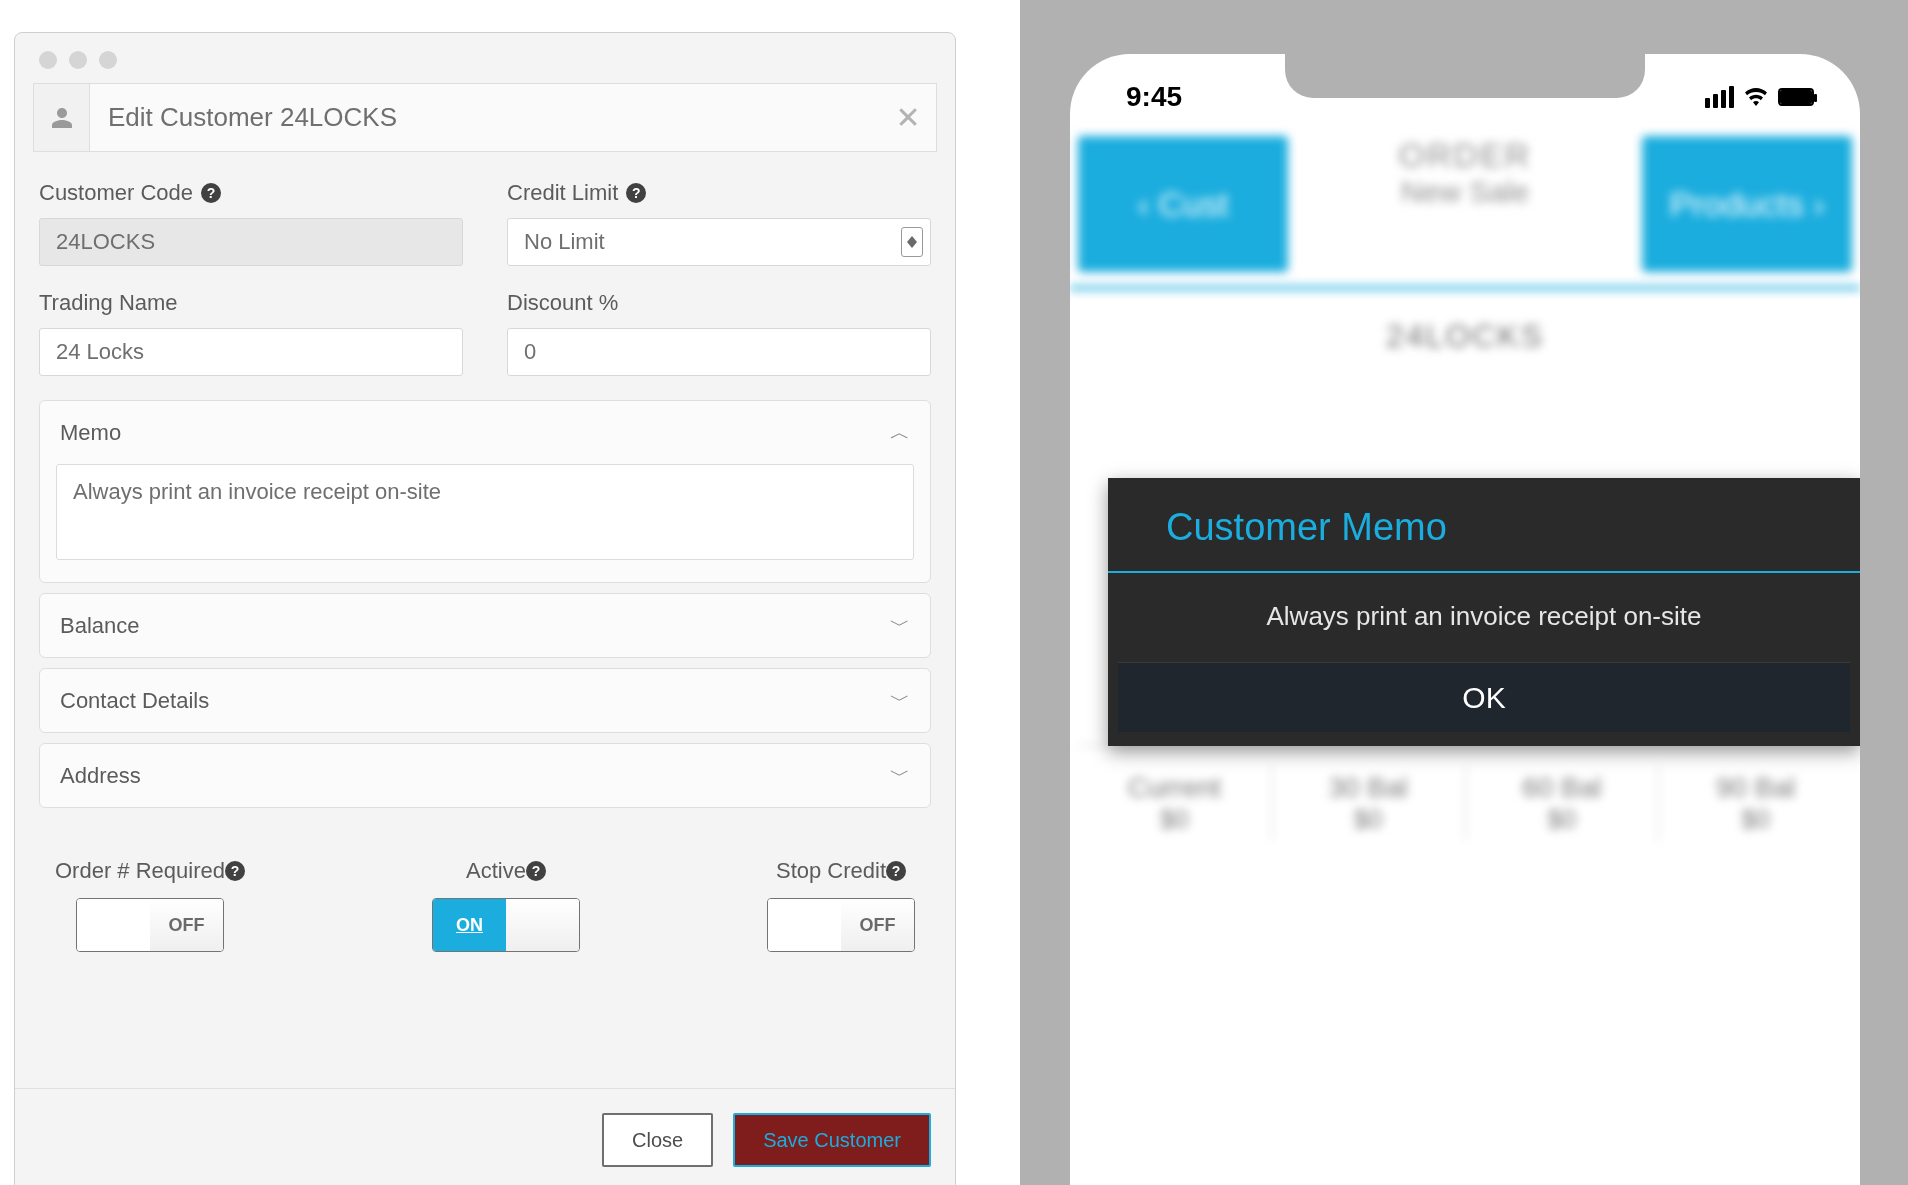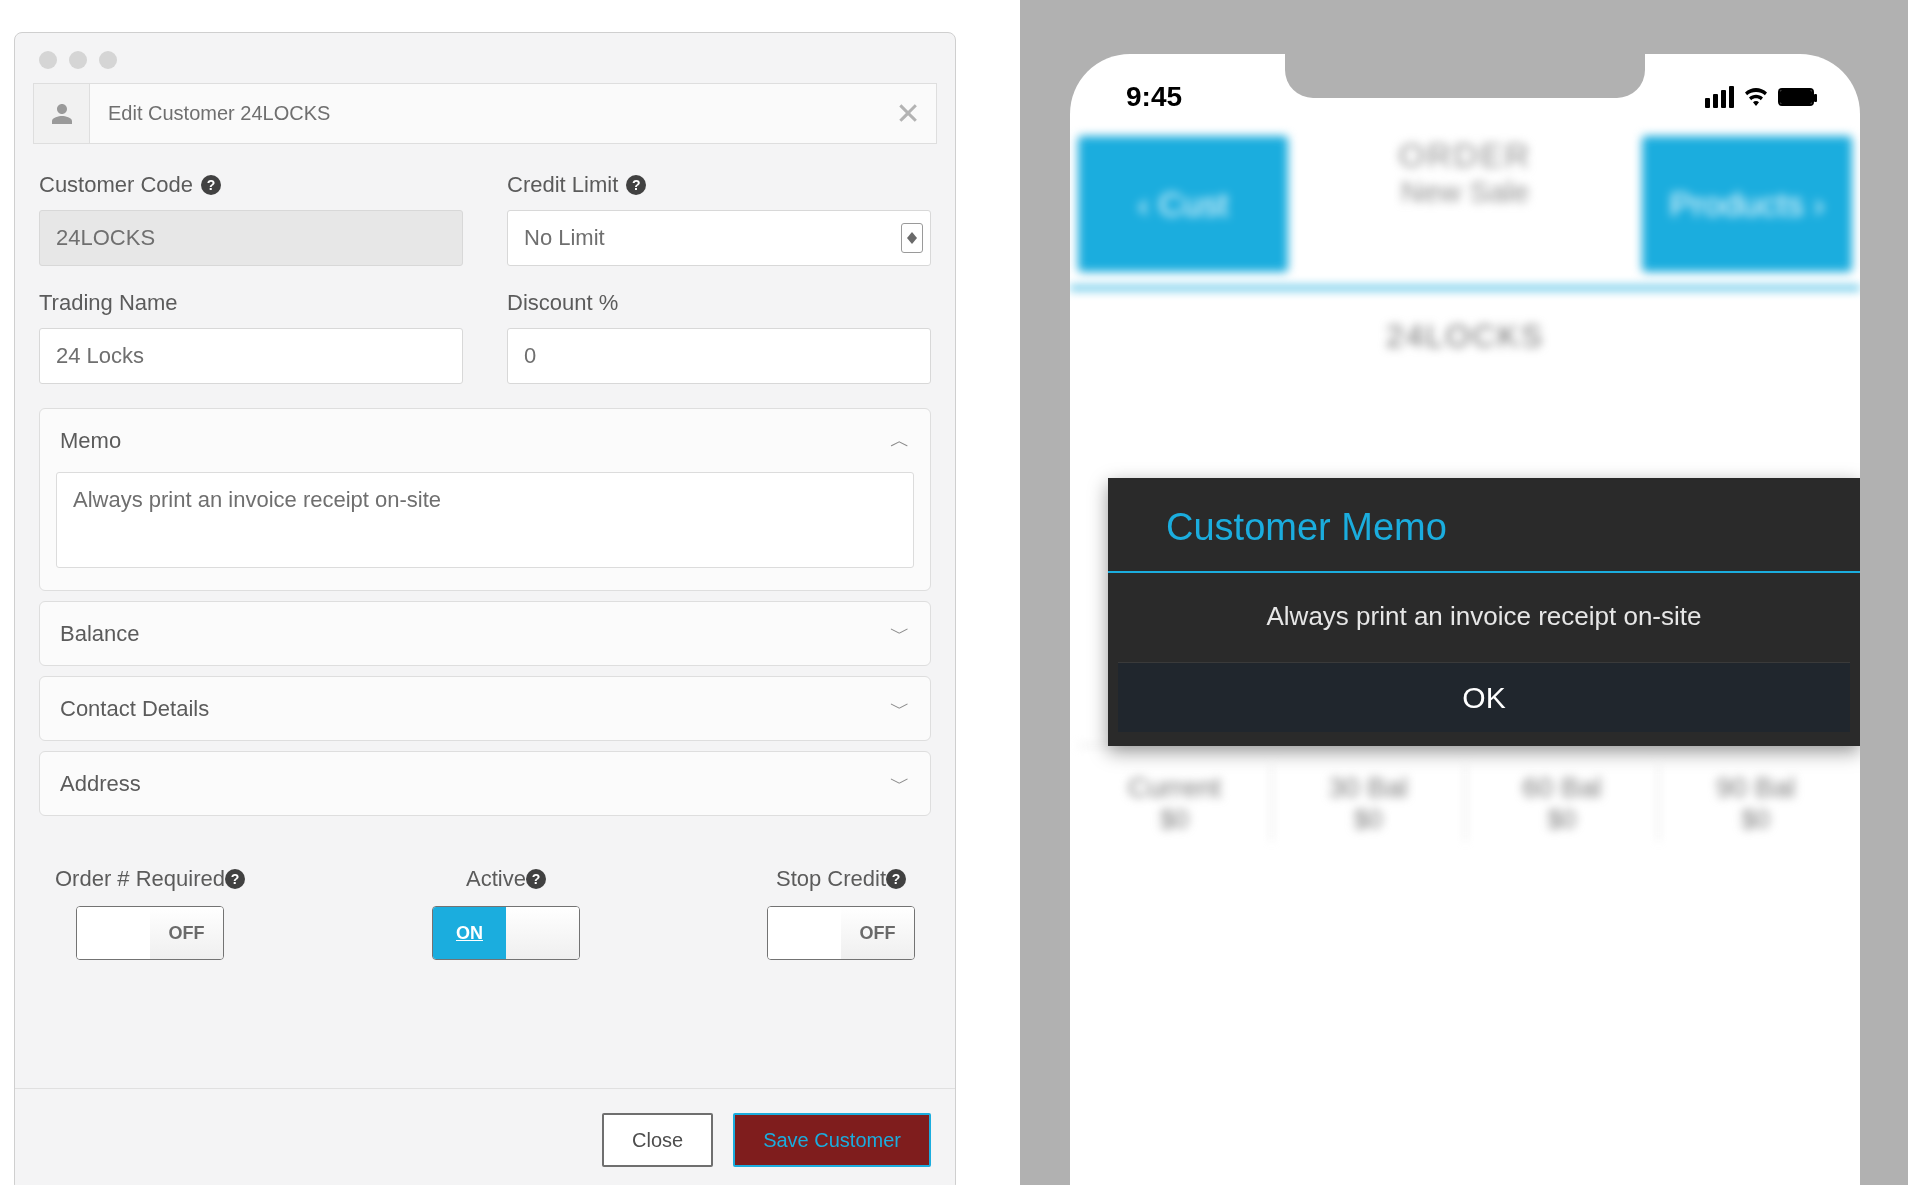--- a/index.html
+++ b/index.html
@@ -41,21 +41,21 @@
     width: 56px;
     display: flex;
     align-items: center;
     justify-content: center;
     border-right: 1px solid #dedede;
     background: #f1f1f1;
   }
   .title-text {
     flex: 1;
     padding: 18px 18px;
-    font-size: 20px;
+    font-size: 26px;
     color: #6f6f6f;
     font-weight: 400;
   }
   .title-close {
     width: 56px;
     display: flex;
     align-items: center;
     justify-content: center;
     font-size: 30px;
     color: #b3b3b3;
@@ -80,21 +80,21 @@
     gap: 8px;
   }
   .help-dot {
     width: 20px; height: 20px; border-radius: 50%;
     background: #414141; color: #fff;
     font-size: 14px; font-weight: 700;
     display: inline-flex; align-items: center; justify-content: center;
   }
   .text-input, .num-input {
     width: 100%;
-    height: 56px;
+    height: 48px;
     border: 1px solid #d8d8d8;
     background: #fff;
     font-size: 22px;
     color: #6f6f6f;
     padding: 0 16px;
     border-radius: 3px;
   }
   .text-input.disabled { background: #e7e7e7; color:#6f6f6f; }
   .num-input-wrap { position: relative; }
   .num-stepper {

